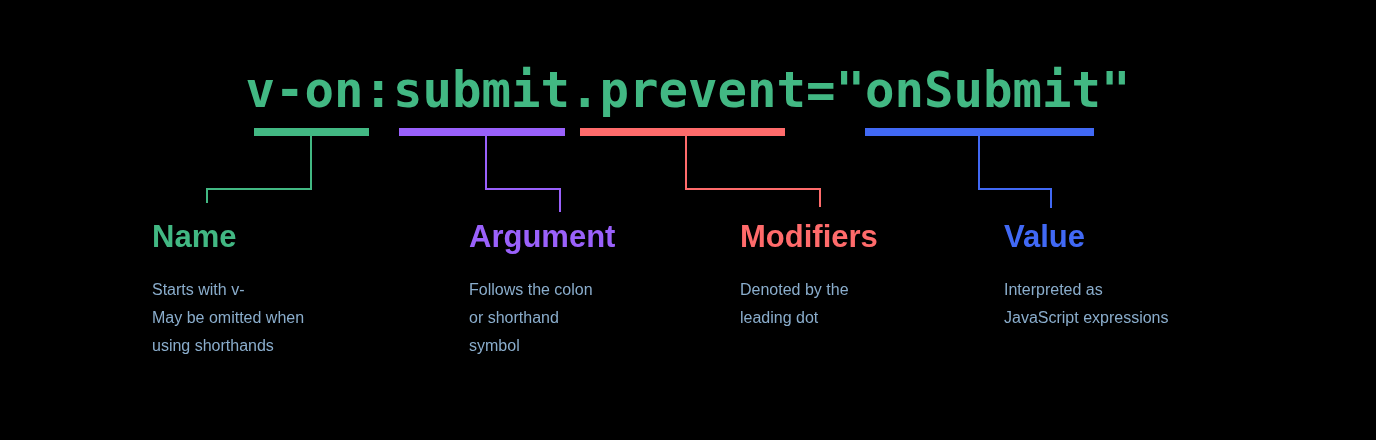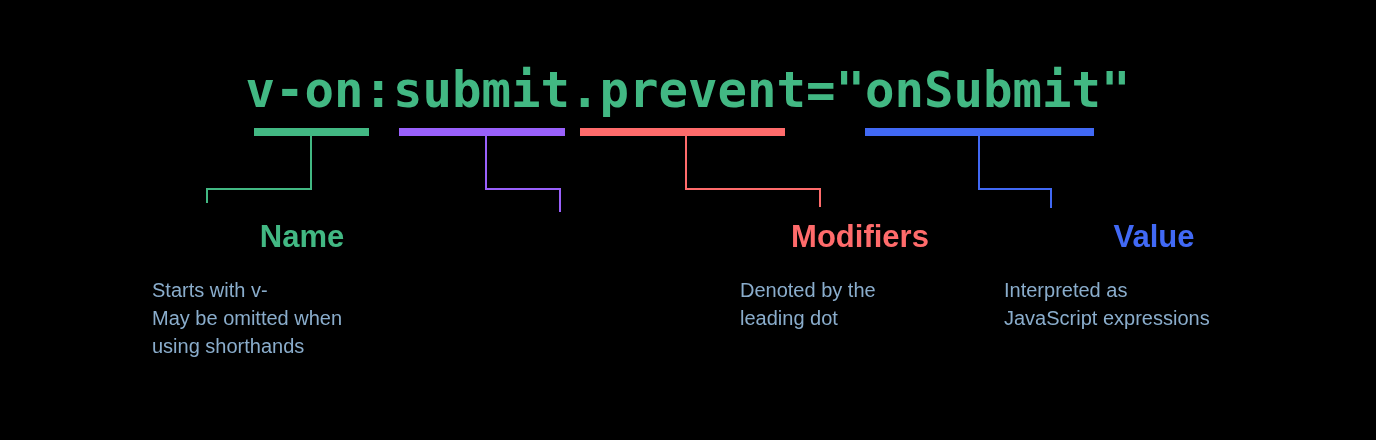--- a/index.html
+++ b/index.html
@@ -52,25 +52,24 @@
     position: absolute;
     top: 218px;
   }
   .col-title {
     font-family: "Liberation Sans", sans-serif;
     font-size: 31px;
     line-height: 38px;
     font-weight: 700;
     margin: 0;
     white-space: nowrap;
-    text-align: center;
   }
   .col-desc {
     font-family: "Liberation Sans", sans-serif;
-    font-size: 20px;
+    font-size: 16px;
     line-height: 28px;
     font-weight: 400;
     color: #8aadcc;
     margin: 20px 0 0 0;
     white-space: pre-line;
   }
 
   #col-0 { left: 152px; width: 300px; }
   #col-1 { left: 469px; width: 250px; }
   #col-2 { left: 740px; width: 240px; }
@@ -103,20 +102,26 @@
       </g>
   </svg>
 
   <div class="column" id="col-0">
     <div class="col-title">Name</div>
     <div class="col-desc">Starts with v-
 May be omitted when
 using shorthands</div>
   </div>
 
+  <div class="column" id="col-1">
+    <div class="col-title">Argument</div>
+    <div class="col-desc">Follows the colon
+or shorthand
+symbol</div>
+  </div>
 
   <div class="column" id="col-3">
     <div class="col-title">Value</div>
     <div class="col-desc">Interpreted as
 JavaScript expressions</div>
   </div>
 
   <div class="column" id="col-2">
     <div class="col-title">Modifiers</div>
     <div class="col-desc">Denoted by the

